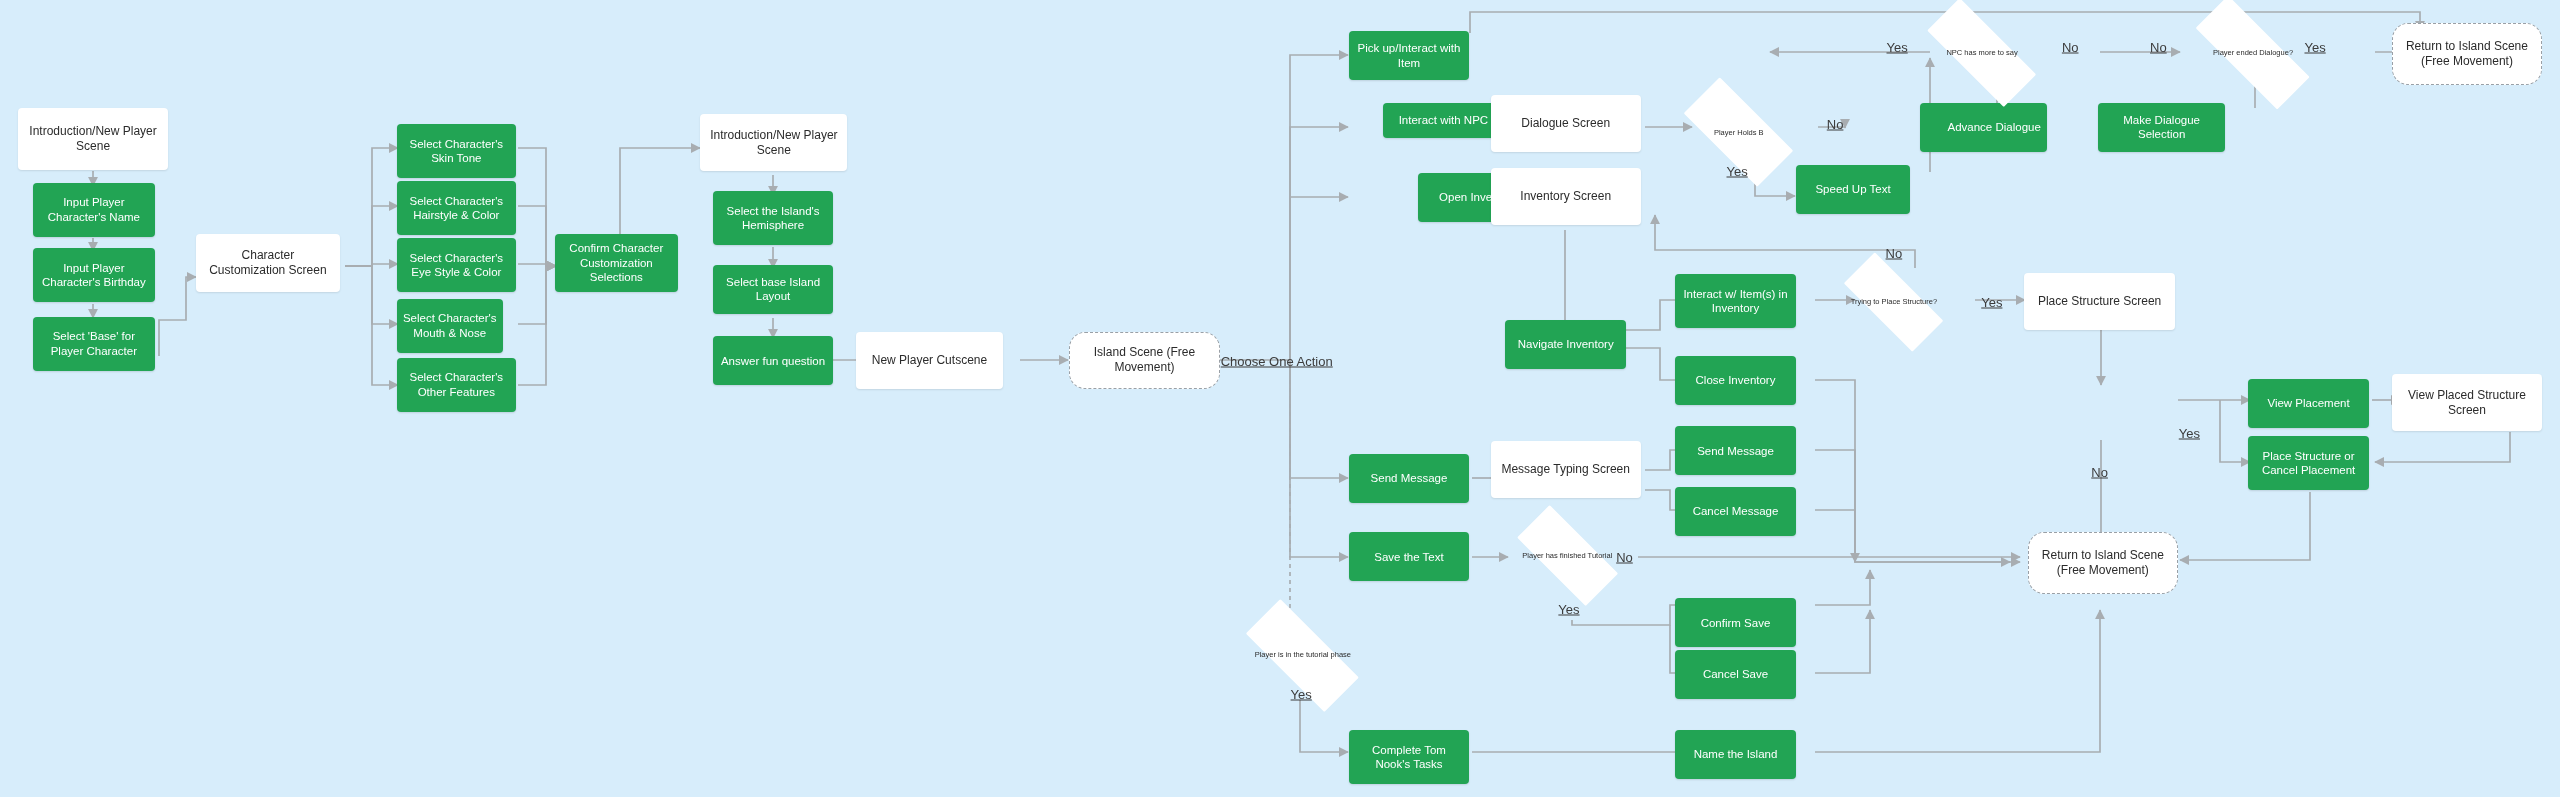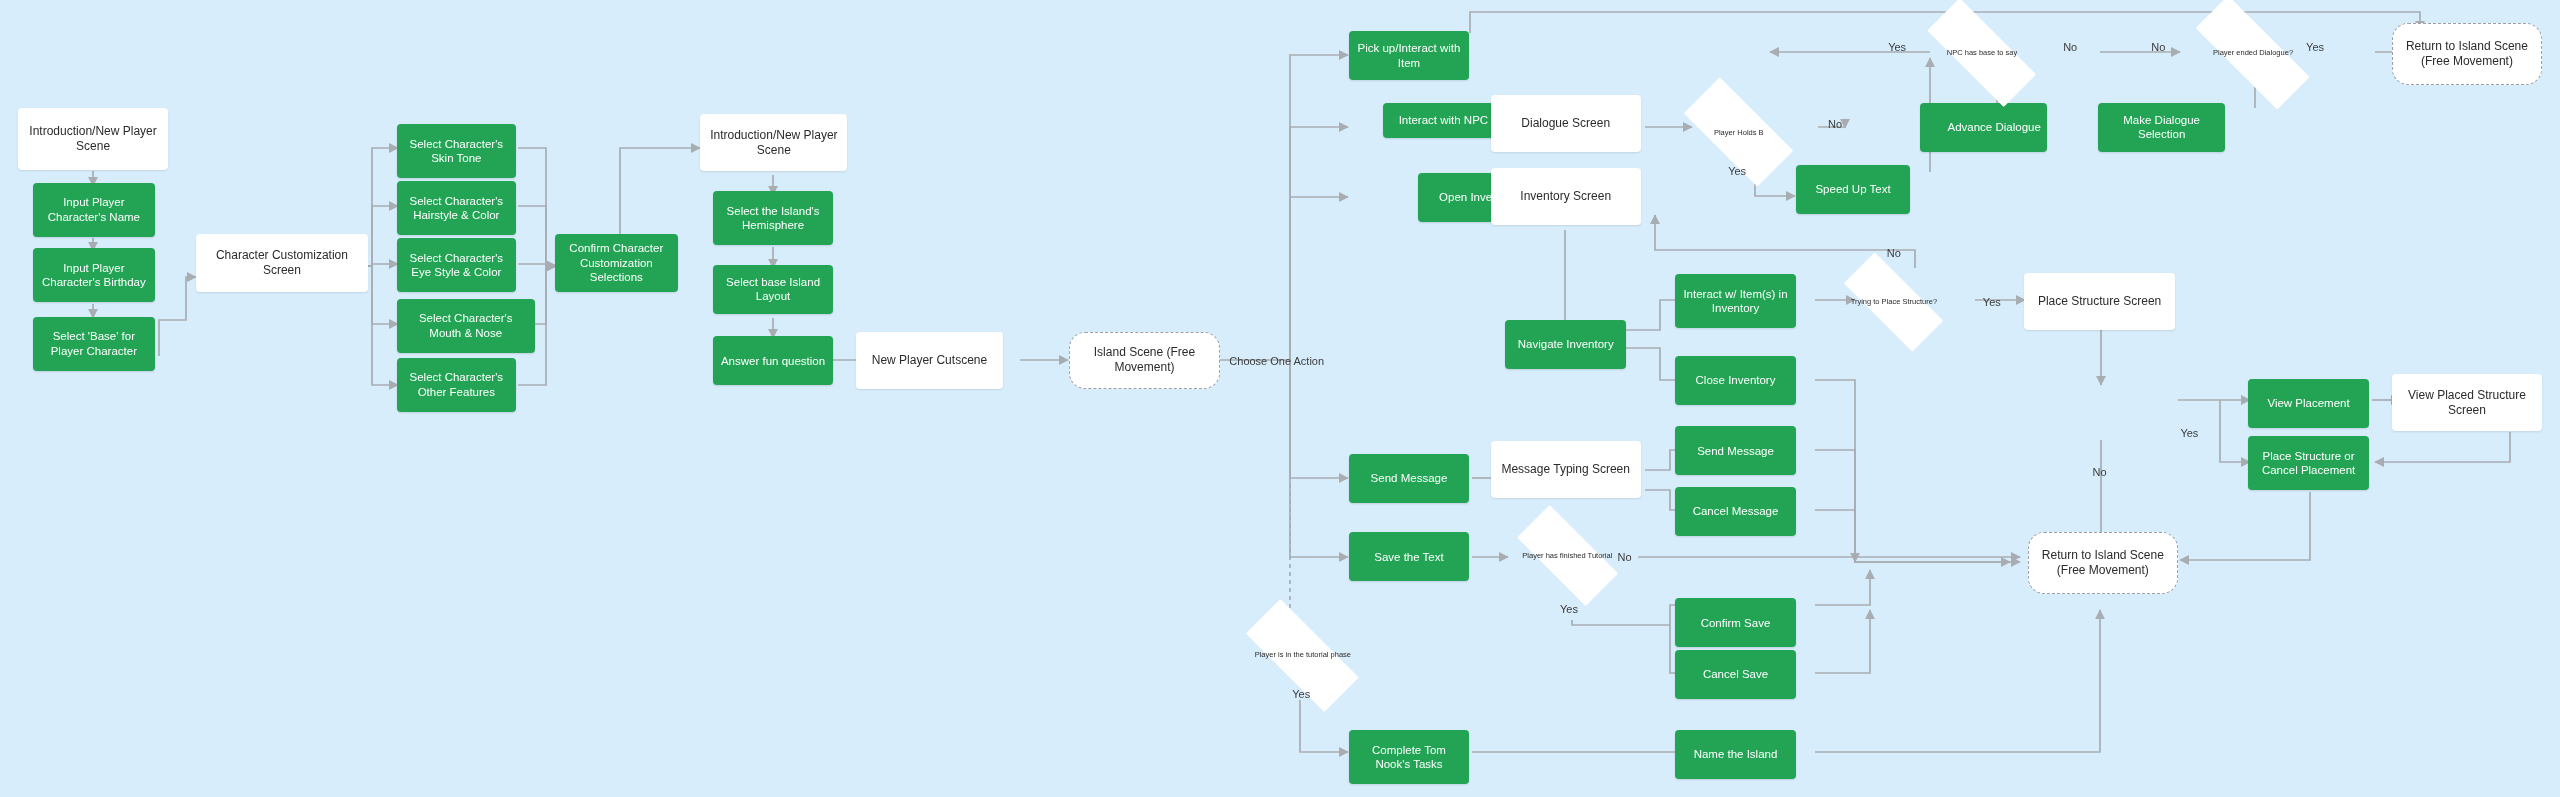--- a/index.html
+++ b/index.html
@@ -50,25 +50,26 @@
   .n-diamond .dshape{
     position:absolute;left:0;top:0;width:100%;height:100%;
     background:#ffffff;
     transform:rotate(45deg) scale(.707);
     border-radius:2px;
   }
   .n-diamond .lbl{position:relative;z-index:2;width:70%;}
 
   .elabel{
     position:absolute;
-    font-size:11px;
+    font-size:13px;
     color:#3c3c3c;
     white-space:nowrap;
     background:transparent;
     transform:translate(-50%,-50%);
+    text-decoration:underline;
   }
 </style>
 </head>
 <body>
 
 <div id="canvas">
 
   <svg class="edges" viewBox="0 0 2560 797" preserveAspectRatio="none">
     <defs>
       <marker id="ah" markerWidth="7" markerHeight="7" refX="5.5" refY="3" orient="auto">
@@ -196,33 +197,33 @@
     </div>
     <div class="node n-green" style="left: 32.6531px; top: 182.918px; width: 122.449px; height: 53.8955px;">
       <span class="lbl">Input Player Character's Name</span>
     </div>
     <div class="node n-green" style="left: 32.6531px; top: 248.246px; width: 122.449px; height: 53.8955px;">
       <span class="lbl">Input Player Character's Birthday</span>
     </div>
     <div class="node n-green" style="left: 32.6531px; top: 316.84px; width: 122.449px; height: 53.8955px;">
       <span class="lbl">Select 'Base' for Player Character</span>
     </div>
-    <div class="node n-white" style="left: 195.918px; top: 233.547px; width: 172px; height: 58.7951px;">
+    <div class="node n-white" style="left: 195.918px; top: 233.547px; width: 144px; height: 58.7951px;">
       <span class="lbl">Character Customization Screen</span>
     </div>
     <div class="node n-green" style="left: 396.735px; top: 124.123px; width: 119.184px; height: 53.8955px;">
       <span class="lbl">Select Character's Skin Tone</span>
     </div>
     <div class="node n-green" style="left: 396.735px; top: 181.285px; width: 119.184px; height: 53.8955px;">
       <span class="lbl">Select Character's Hairstyle &amp; Color</span>
     </div>
     <div class="node n-green" style="left: 396.735px; top: 238.447px; width: 119.184px; height: 53.8955px;">
       <span class="lbl">Select Character's Eye Style &amp; Color</span>
     </div>
-    <div class="node n-green" style="left: 396.735px; top: 298.875px; width: 138px; height: 53.8955px;">
+    <div class="node n-green" style="left: 396.735px; top: 298.875px; width: 106px; height: 53.8955px;">
       <span class="lbl">Select Character's Mouth &amp; Nose</span>
     </div>
     <div class="node n-green" style="left: 396.735px; top: 357.67px; width: 119.184px; height: 53.8955px;">
       <span class="lbl">Select Character's Other Features</span>
     </div>
     <div class="node n-green" style="left: 555.102px; top: 233.547px; width: 122.449px; height: 58.7951px;">
       <span class="lbl">Confirm Character Customization Selections</span>
     </div>
     <div class="node n-white" style="left: 700.408px; top: 114.324px; width: 146.939px; height: 57.1619px;">
       <span class="lbl">Introduction/New Player Scene</span>
@@ -319,21 +320,21 @@
     </div>
     <div class="node n-dashed" style="left: 2027.76px; top: 532.422px; width: 150.204px; height: 62.0615px;">
       <span class="lbl">Return to Island Scene (Free Movement)</span>
     </div>
     <div class="node n-diamond" style="left: 1665.31px; top: 96.3586px; width: 146.939px; height: 71.8607px;">
       <span class="dshape"></span>
       <span class="lbl">Player Holds B</span>
     </div>
     <div class="node n-diamond" style="left: 1905.31px; top: 19.5984px; width: 153.469px; height: 65.3279px;">
       <span class="dshape"></span>
-      <span class="lbl">NPC has base to say</span>
+      <span class="lbl">NPC has more to say</span>
     </div>
     <div class="node n-diamond" style="left: 2171.43px; top: 19.5984px; width: 163.265px; height: 65.3279px;">
       <span class="dshape"></span>
       <span class="lbl">Player ended Dialogue?</span>
     </div>
     <div class="node n-diamond" style="left: 1825.31px; top: 271.111px; width: 137.143px; height: 62.0615px;">
       <span class="dshape"></span>
       <span class="lbl">Trying to Place Structure?</span>
     </div>
     <div class="node n-diamond" style="left: 1498.78px; top: 522.623px; width: 137.143px; height: 65.3279px;">

